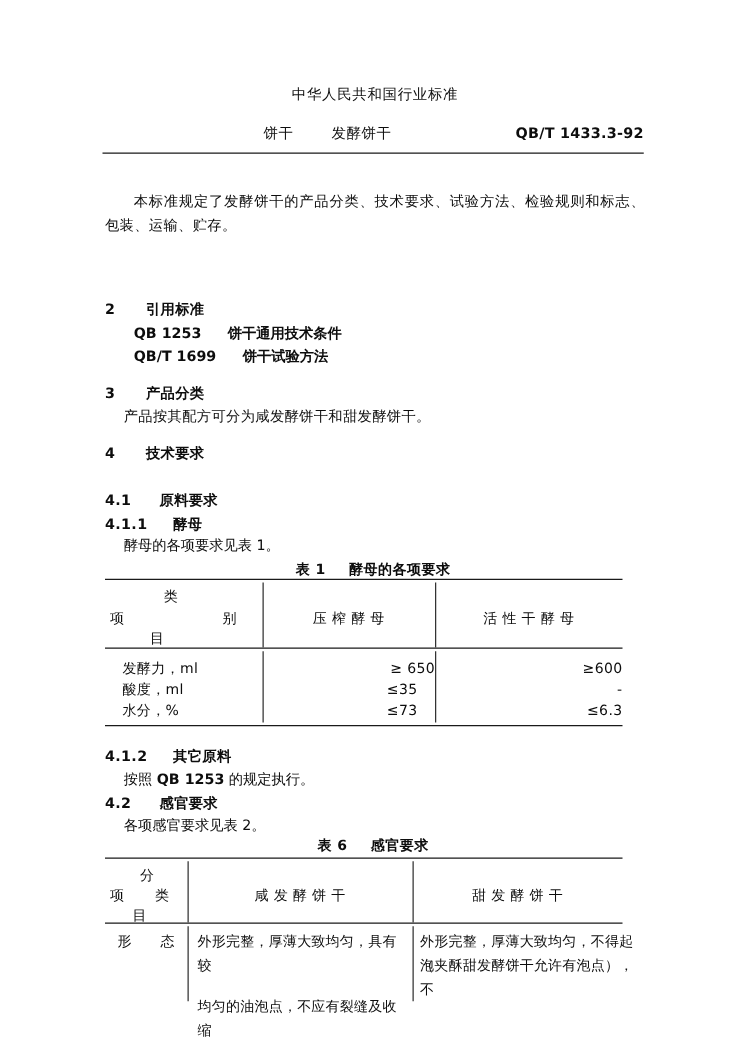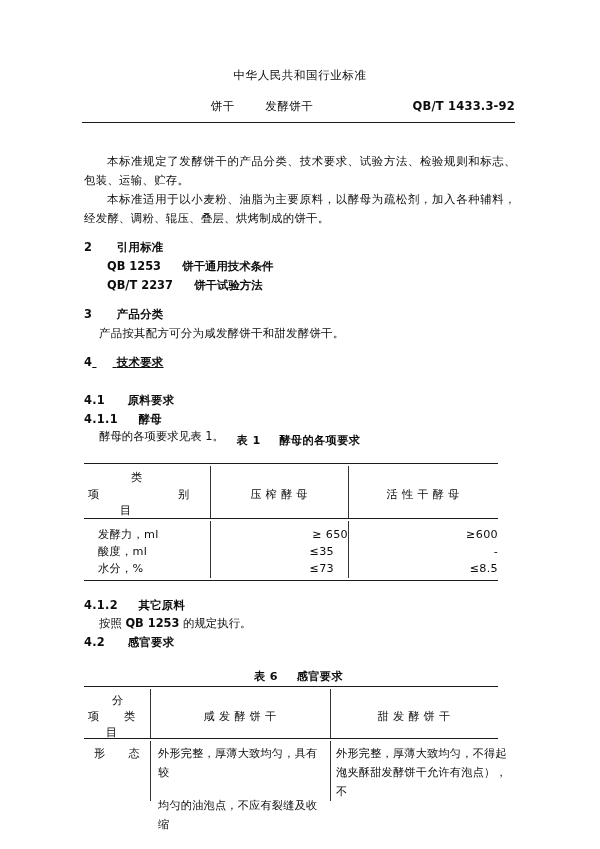--- a/index.html
+++ b/index.html
@@ -154,69 +154,68 @@
       <span>发酵饼干</span>
     </div>
     <div class="std-no">QB/T 1433.3-92</div>
   </div>
 
   <div class="header-rule"></div>
 
 
   <div class="blk para indent2" style="left:84px; top:152px; width:432px;">本标准规定了发酵饼干的产品分类、技术要求、试验方法、检验规则和标志、包装、运输、贮存。</div>
 
-  <div class="blk para indent2" style="left:84px; top:190px; width:432px;">本标准适用于以小麦粉、油脂为主要原料，以酵母为疏松剂，加入各种辅料，经发酵、调粉、辊压、叠层、烘烤制成的饼干。</div>
 
   <div class="blk sec-head" style="left:84px; top:238px;">
     <span class="sec-num">2</span>
     <span class="sec-num" style="display:inline-block;width:16px;"></span>
     <span>引用标准</span>
   </div>
 
   <div class="blk" style="left:107px; top:257px;">
     <span class="bold">QB 1253</span>
     <span class="sp" style="width:14px;"></span>
     <span class="bold">饼干通用技术条件</span>
   </div>
 
   <div class="blk" style="left:107px; top:276px;">
-    <span class="bold">QB/T 2237</span>
+    <span class="bold">QB/T 1699</span>
     <span class="sp" style="width:14px;"></span>
     <span class="bold">饼干试验方法</span>
   </div>
 
   <div class="blk sec-head" style="left:84px; top:305px;">
     <span class="sec-num">3</span>
     <span style="display:inline-block;width:16px;"></span>
     <span>产品分类</span>
   </div>
 
   <div class="blk para" style="left:99px; top:324px; width:420px;">产品按其配方可分为咸发酵饼干和甜发酵饼干。</div>
 
-  <div class="blk sec-head" style="left:84px; top:353px;text-decoration:underline;">
+  <div class="blk sec-head" style="left:84px; top:353px;">
     <span class="sec-num">4</span>
     <span style="display:inline-block;width:16px;"></span>
     <span>技术要求</span>
   </div>
 
   <div class="blk sec-head" style="left:84px; top:391px;">
     <span class="sec-num">4.1</span>
     <span style="display:inline-block;width:14px;"></span>
     <span>原料要求</span>
   </div>
 
   <div class="blk sec-head" style="left:84px; top:410px;">
     <span class="sec-num">4.1.1</span>
     <span style="display:inline-block;width:12px;"></span>
     <span>酵母</span>
   </div>
 
   <div class="blk" style="left:99px; top:427px;">酵母的各项要求见表 1。</div>
 
-  <div class="tbl-caption" style="top:433px;">
+  <div class="tbl-caption" style="top:448px;">
     <span>表 1</span>
     <span class="cgap"></span>
     <span>酵母的各项要求</span>
   </div>
 
   <div class="tbl" style="top:0;">
     <div class="rule-top" style="top:463px;"></div>
     <div class="rule-mid" style="top:518px;"></div>
     <div class="rule-bot" style="top:580px;"></div>
 
@@ -236,39 +235,40 @@
     <div class="cell-left" style="left:14px; top:526px;">发酵力，ml</div>
     <div class="cell-ctr" style="left:126px; top:526px; width:138px;">≥ 650</div>
     <div class="cell-ctr" style="left:264px; top:526px; width:150px;">≥600</div>
 
     <div class="cell-left" style="left:14px; top:543px;">酸度，ml</div>
     <div class="cell-ctr" style="left:112px; top:543px; width:138px;">≤35</div>
     <div class="cell-ctr" style="left:264px; top:543px; width:150px;">-</div>
 
     <div class="cell-left" style="left:14px; top:560px;">水分，%</div>
     <div class="cell-ctr" style="left:112px; top:560px; width:138px;">≤73</div>
-    <div class="cell-ctr" style="left:264px; top:560px; width:150px;">≤8.5</div>
+    <div class="cell-ctr" style="left:264px; top:560px; width:150px;">≤6.3</div>
   </div>
 
   <div class="blk sec-head" style="left:84px; top:596px;">
     <span class="sec-num">4.1.2</span>
     <span style="display:inline-block;width:12px;"></span>
     <span>其它原料</span>
   </div>
 
   <div class="blk" style="left:99px; top:614px;">
     <span>按照 </span><span class="bold">QB 1253</span><span> 的规定执行。</span>
   </div>
 
   <div class="blk sec-head" style="left:84px; top:633px;">
     <span class="sec-num">4.2</span>
     <span style="display:inline-block;width:14px;"></span>
     <span>感官要求</span>
   </div>
 
+  <div class="blk" style="left:99px; top:651px;">各项感官要求见表 2。</div>
 
   <div class="tbl-caption" style="top:669px;">
     <span>表 6</span>
     <span class="cgap"></span>
     <span>感官要求</span>
   </div>
 
   <div class="tbl" style="top:0;">
     <div class="rule-top" style="top:686px;"></div>
     <div class="rule-mid" style="top:738px;"></div>

